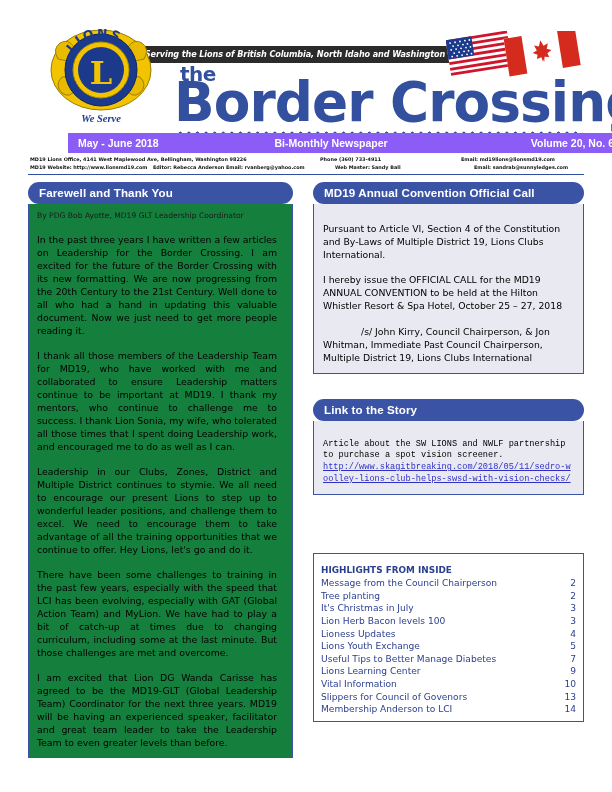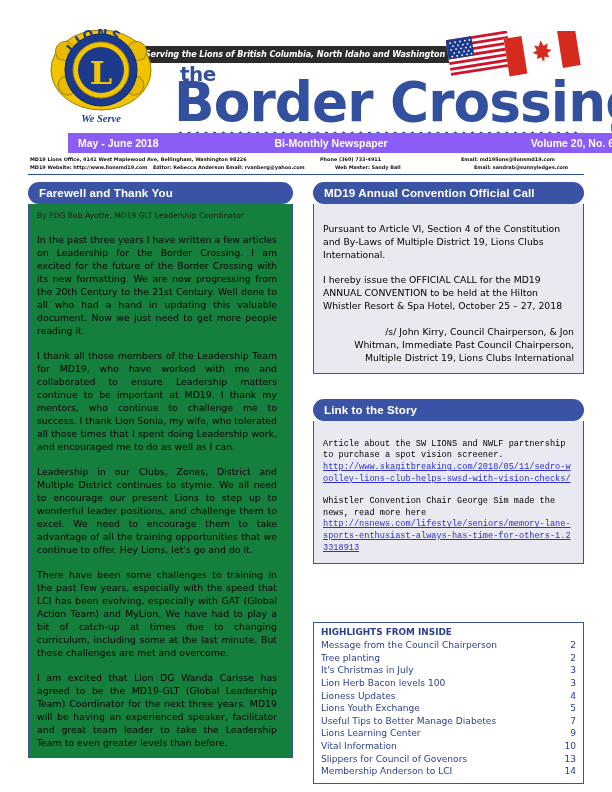--- a/index.html
+++ b/index.html
@@ -240,21 +240,21 @@
   }
   p.body:last-child { margin-bottom: 0; }
 
   p.body-r {
     font-size: 9.3px;
     line-height: 13.1px;
     color: #000000;
     margin: 0 0 12px 0;
     font-family: "DejaVu Sans", sans-serif;
   }
-  p.body-r:last-child { margin-bottom: 0; text-align: right; }
+  p.body-r:last-child { margin-bottom: 0; }
   p.body-r.indented { text-indent: 38px; }
 
   .lnk-p {
     font-size: 8.6px;
     line-height: 11.6px;
     color: #000000;
     margin: 0 0 11px 0;
     font-family: Liberation Mono, monospace;
   }
   .lnk-p:last-child { margin-bottom: 0; }
@@ -264,21 +264,21 @@
     word-break: break-all;
     display: block;
   }
 
   .gap-a { height: 25px; }
   .gap-b { height: 58px; }
 
   
   .highlights {
     border: 1.5px solid #3a53a4;
-    padding: 4px 7px 5px 7px;
+    padding: 11px 7px 5px 7px;
     background: #ffffff;
   }
   .hl-title {
     font-size: 8.9px;
     font-weight: bold;
     color: #2b3f8f;
     margin-bottom: 2px;
     font-family: "DejaVu Sans", sans-serif;
   }
   .toc-row {
@@ -433,24 +433,20 @@
     </div>
 
     <div class="gap-a"></div>
 
     <div class="sec-head">Link to the Story</div>
     <div class="sec-body-right">
       <p class="lnk-p">
         <span>Article about the SW LIONS and NWLF partnership to purchase a spot vision screener.</span>
         <a class="lnk" href="#">http://www.skagitbreaking.com/2018/05/11/sedro-woolley-lions-club-helps-swsd-with-vision-checks/</a>
       </p>
-      <p class="lnk-p">
-        <span>Whistler Convention Chair George Sim made the news, read more here</span>
-        <a class="lnk" href="#">http://nsnews.com/lifestyle/seniors/memory-lane-sports-enthusiast-always-has-time-for-others-1.23318913</a>
-      </p>
     </div>
 
     <div class="gap-b"></div>
 
     <div class="highlights">
       <div class="hl-title">HIGHLIGHTS FROM INSIDE</div>
       <div id="toc-list">
           <div class="toc-row">
             <span class="toc-label">Message from the Council Chairperson</span>
             <span class="toc-dots"></span>

